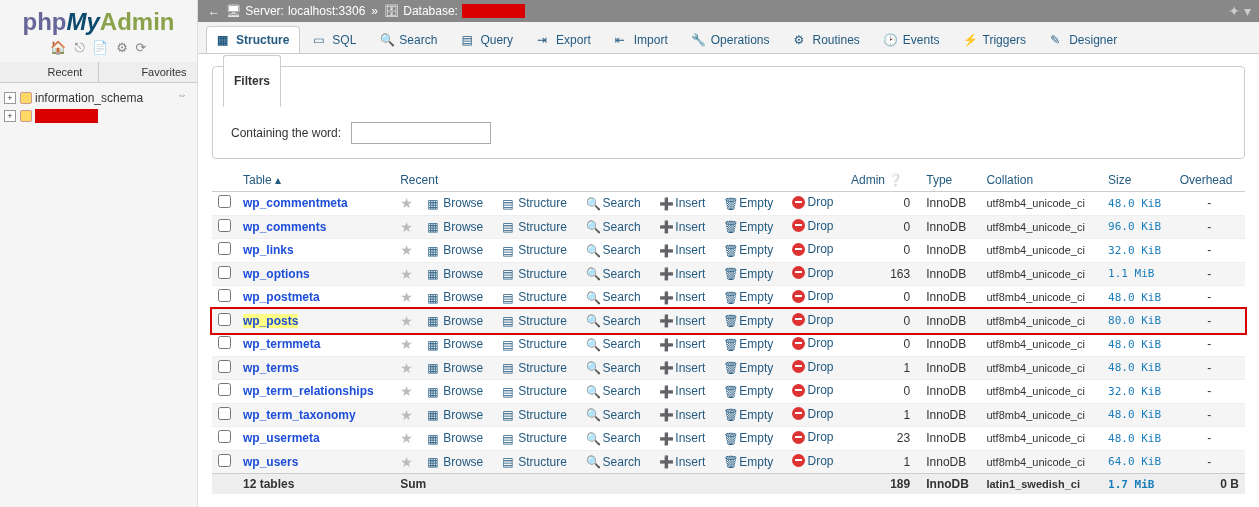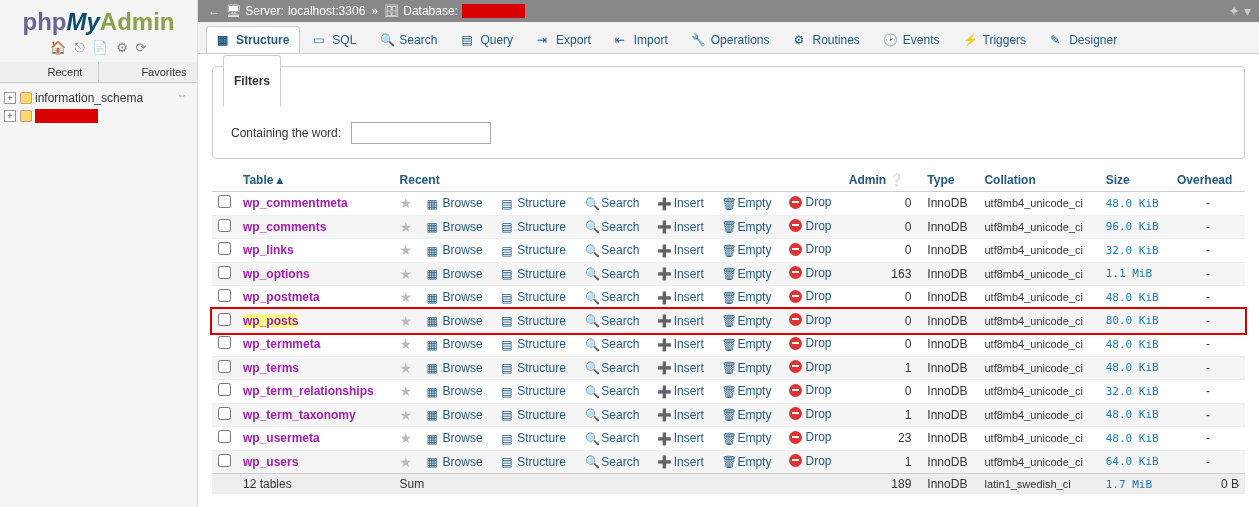--- a/index.html
+++ b/index.html
@@ -39,37 +39,37 @@
 
 
 .content { padding:12px 14px; overflow:auto; flex:1; }
 .filters-box { border:1px solid #ccc; border-radius:4px; margin-bottom:10px; }
 .filters-legend { display:inline-block; border:1px solid #ccc; border-bottom:1px solid #fff; padding:18px 10px; font-weight:bold; margin:-11px 0 0 10px; background:#fff; position:relative; top:-1px; border-radius:3px 3px 0 0;}
 .filters-inner { padding:14px 14px 14px 18px; display:flex; align-items:center; gap:10px;}
 .filters-inner input { border:1px solid #aaa; height:22px; width:140px; padding:0 4px; }
 
 
 table.tbl { width:100%; border-collapse:collapse; font-size:12px; }
-table.tbl th { text-align:left; color:#235a81; font-weight:bold; padding:4px 6px; border-bottom:1px solid #ccc; background:#fff; }
+table.tbl th { text-align:left; color:#235a81; font-weight:normal; padding:4px 6px; border-bottom:1px solid #ccc; background:#fff; }
 table.tbl th.sort a { color:#235a81; text-decoration:none; }
 table.tbl td { padding:3px 6px; border-top:1px solid #eee; white-space:nowrap; }
 table.tbl tr.alt td { background:#f5f5f5; }
 table.tbl tr.hi td { background:#fff; }
 table.tbl tr.highlighted { outline:2px solid #d80000; }
-table.tbl td.name a { color:#a21caf; font-weight:bold; text-decoration:none; }
+table.tbl td.name a { color:#1d4ed8; font-weight:bold; text-decoration:none; }
 .yellow { background:#ffff88; }
 .star { color:#bbb; cursor:pointer; font-size:14px; }
 .act { color:#235a81; cursor:pointer; display:inline-flex; align-items:center; gap:3px; }
 .act-icon { width:13px; height:13px; display:inline-block; }
 .drop-icon { width:13px; height:13px; border-radius:50%; background:#d33; display:inline-block; position:relative;}
 .drop-icon::after{content:""; position:absolute; left:3px; top:5px; width:7px; height:2px; background:#fff;}
 .num { text-align:right; padding-right:10px !important; }
 .size { font-family:monospace; color:#1a7dbb; font-size:11px;}
 .collation { font-size:11px; }
-tr.sum td { font-weight:normal; border-top:1px solid #ccc; background:#eee;}
+tr.sum td { font-weight:bold; border-top:1px solid #ccc; background:#eee;}
 
 
 .foot { margin-top:12px; display:flex; align-items:center; gap:10px; }
 .foot .arrow { font-size:16px; }
 .foot select { height:22px; width:150px; border:1px solid #aaa;}
 
 input[type=checkbox]{ cursor:pointer; }
 </style>
 </head>
 <body>

